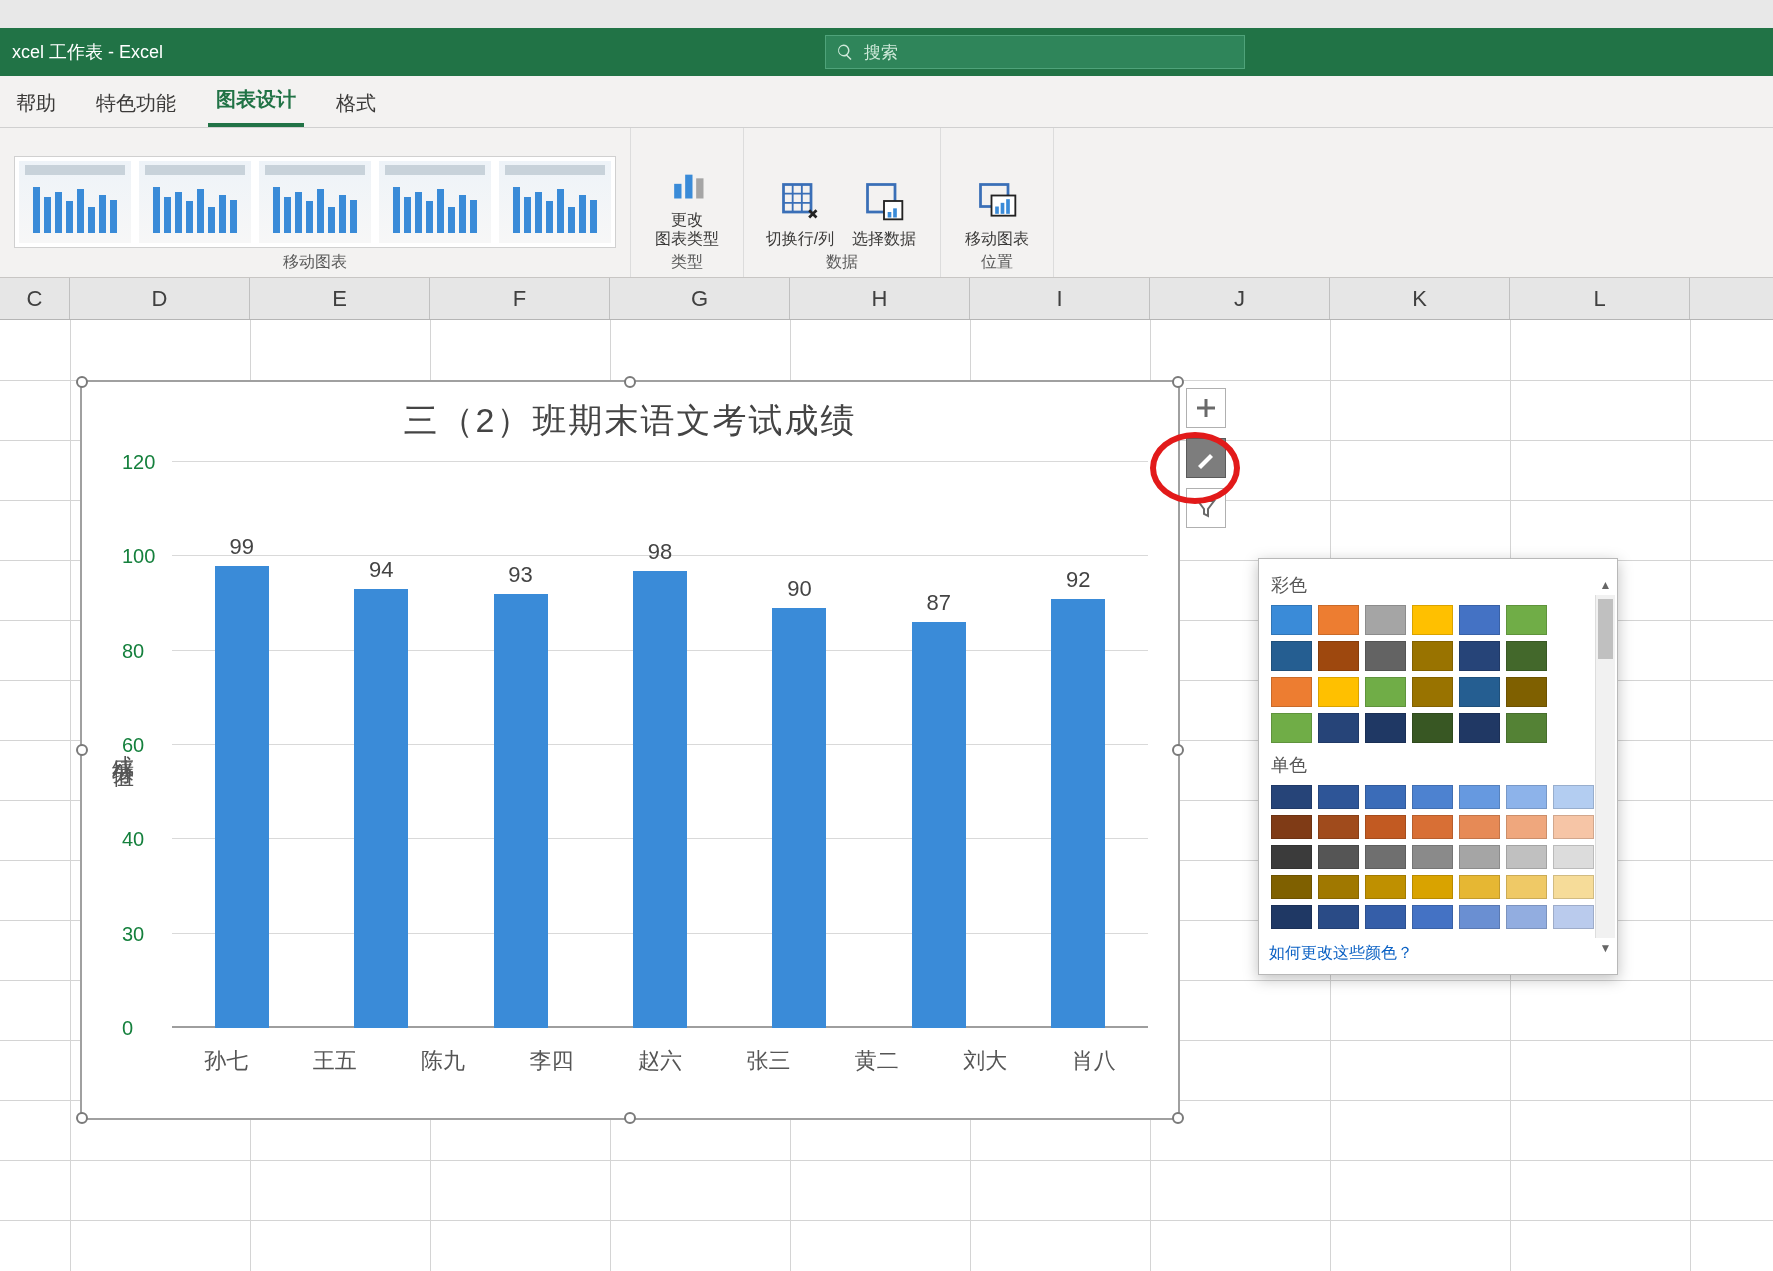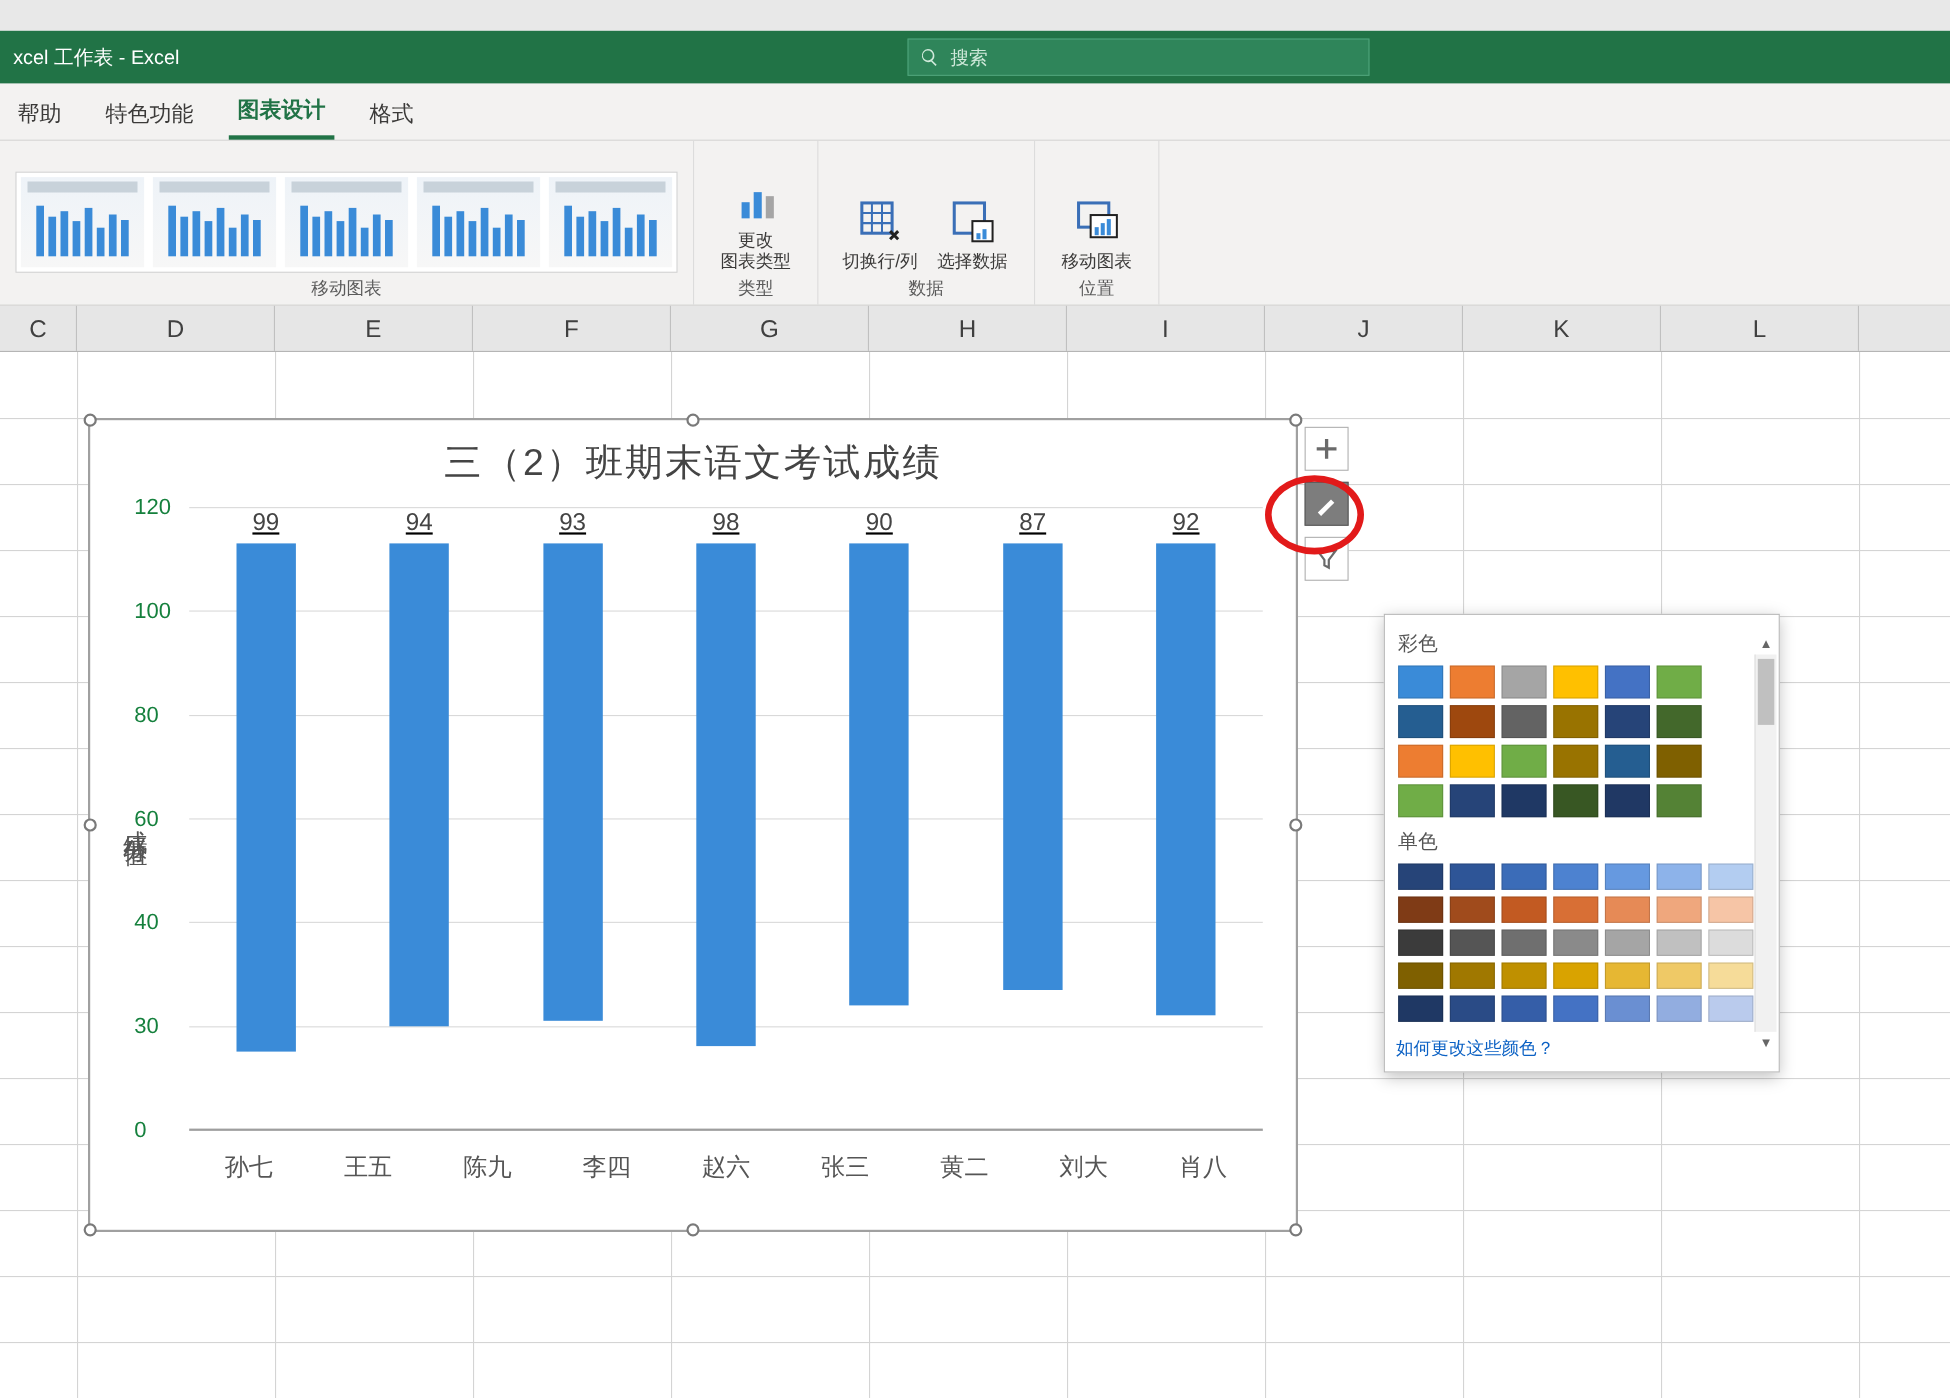--- a/index.html
+++ b/index.html
@@ -43,21 +43,21 @@
   .h-tl{top:-6px;left:-6px}.h-tr{top:-6px;right:-6px}.h-bl{bottom:-6px;left:-6px}.h-br{bottom:-6px;right:-6px}
   .h-tm{top:-6px;left:50%;margin-left:-6px}.h-bm{bottom:-6px;left:50%;margin-left:-6px}
   .h-ml{top:50%;left:-6px;margin-top:-6px}.h-mr{top:50%;right:-6px;margin-top:-6px}
 
   .chart-title { text-align:center; font-size:34px; color:#444; padding-top:16px; letter-spacing:2px;}
   .plot { position:absolute; left:90px; top:80px; right:30px; bottom:90px; }
   .yaxis-label { position:absolute; left:-64px; top:50%; transform:translateY(-50%); writing-mode:vertical-rl; font-size:22px; color:#555; letter-spacing:4px;}
   .yticks div { position:absolute; left:-50px; font-size:20px; color:#15803d; transform:translateY(50%);}
   .gridline { position:absolute; left:0; right:0; height:1px; background:#d9d9d9; }
   .axis-line { position:absolute; left:0; right:0; bottom:0; height:2px; background:#9e9e9e;}
-  .bars { position:absolute; left:0; right:0; bottom:0; top:0; display:flex; align-items:flex-start; justify-content:space-around;text-decoration:underline; }
+  .bars { position:absolute; left:0; right:0; bottom:0; top:0; display:flex; align-items:flex-end; justify-content:space-around; }
   .bar-col { display:flex; flex-direction:column; align-items:center; width:8%; }
   .bar-val { font-size:22px; color:#444; margin-bottom:6px;}
   .bar-rect { width:54px; background:#3a8bd8; }
   .xlabels { position:absolute; left:0; right:0; bottom:-48px; display:flex; justify-content:space-around; }
   .xlabels span { font-size:22px; color:#555; }
 
   
   .chart-side { position:absolute; right:-48px; top:6px; display:flex; flex-direction:column; gap:10px; }
   .chart-side .sbtn { width:40px; height:40px; background:#fff; border:1px solid #b0b0b0; display:flex; align-items:center; justify-content:center; cursor:pointer; }
   .chart-side .sbtn.sel { background:#7d7d7d; border-color:#5a5a5a;}

